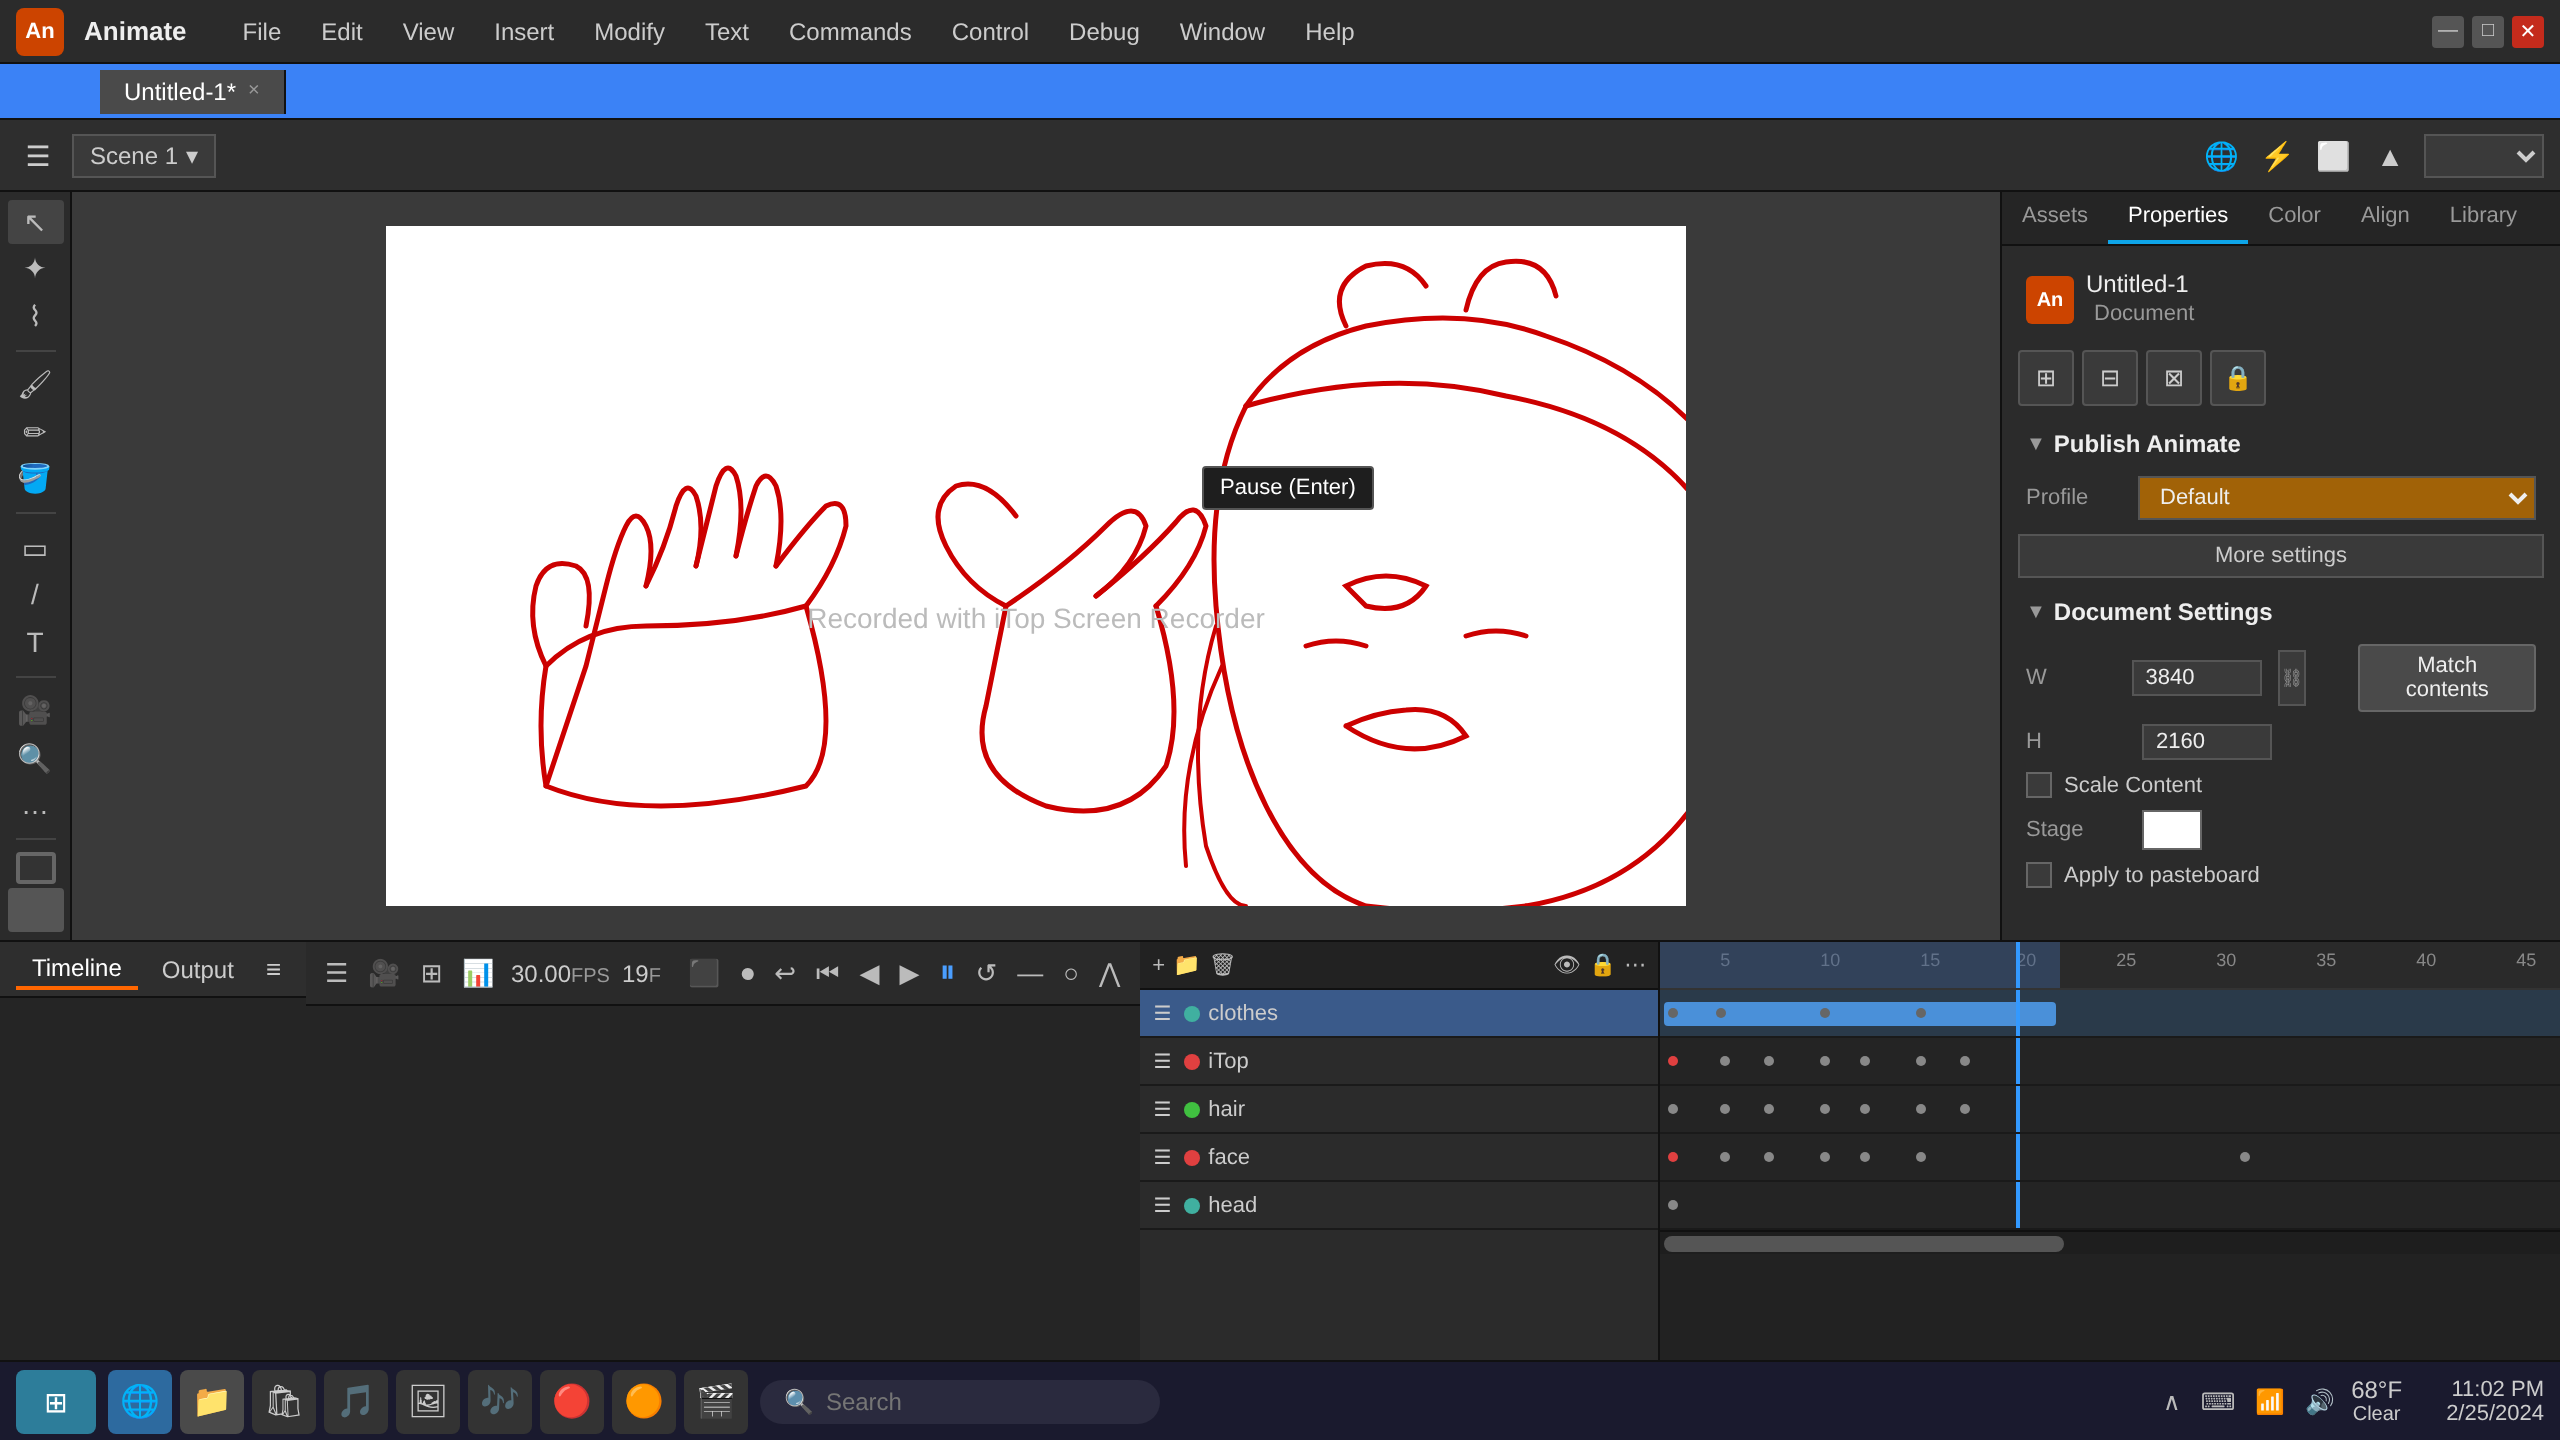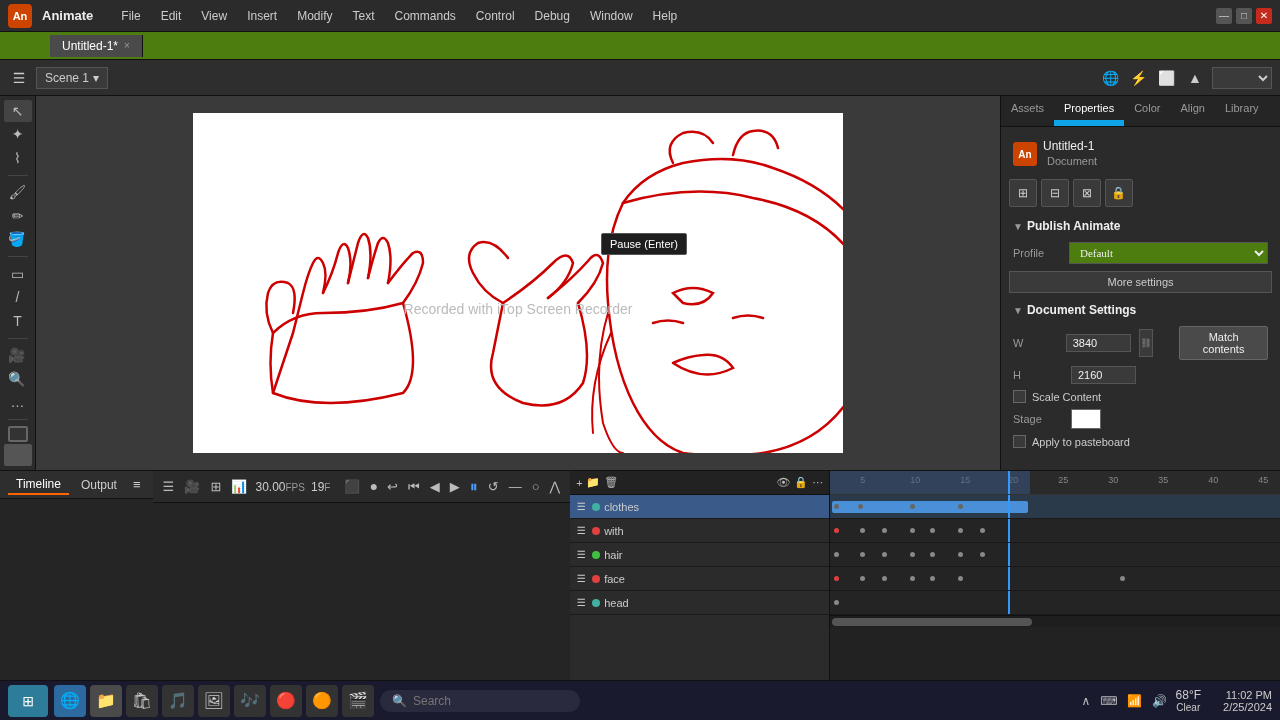--- a/index.html
+++ b/index.html
@@ -11,21 +11,21 @@
     #menu-bar .app-title { color: #eee; font-weight: bold; font-size: 13px; margin-right: 16px; }
     #menu-bar .menu-item { color: #ccc; font-size: 12px; padding: 2px 8px; cursor: pointer; }
     .spacer { flex: 1; }
     #menu-bar .win-controls { display: flex; gap: 4px; }
     #menu-bar .win-btn { width: 16px; height: 16px; border-radius: 2px; display: flex; align-items: center; justify-content: center; font-size: 10px; cursor: pointer; }
     #menu-bar .win-btn.min { background: #555; color: #ccc; }
     #menu-bar .win-btn.max { background: #555; color: #ccc; }
     #menu-bar .win-btn.close { background: #c42b1c; color: white; }
 
     
-    #tab-bar { background: #4d7c0f; display: flex; align-items: center; height: 28px; border-bottom: 1px solid #111; padding-left: 50px; }
+    #tab-bar { background: #3b82f6; display: flex; align-items: center; height: 28px; border-bottom: 1px solid #111; padding-left: 50px; }
     #tab-bar .tab { background: #3a3a3a; color: #ccc; padding: 4px 12px; font-size: 12px; border-right: 1px solid #111; display: flex; align-items: center; gap: 6px; cursor: pointer; }
     #tab-bar .tab.active { background: #4a4a4a; color: #fff; }
     #tab-bar .tab .close-x { font-size: 10px; color: #999; }
 
     
     #toolbar { background: #2e2e2e; display: flex; align-items: center; height: 36px; padding: 0 8px; gap: 6px; border-bottom: 1px solid #111; }
     #toolbar .scene-selector { background: #3a3a3a; color: #ccc; border: 1px solid #555; padding: 3px 8px; font-size: 12px; display: flex; align-items: center; gap: 4px; cursor: pointer; }
     #toolbar .tool-icon { width: 22px; height: 22px; display: flex; align-items: center; justify-content: center; color: #ccc; cursor: pointer; font-size: 14px; }
     #toolbar .zoom-selector { background: #3a3a3a; color: #ccc; border: 1px solid #555; padding: 2px 22px; font-size: 12px; width: 60px; }
 
@@ -41,21 +41,21 @@
     
     #canvas-area { flex: 1; background: #3a3a3a; position: relative; overflow: hidden; display: flex; align-items: center; justify-content: center; }
     #canvas { background: white; width: 650px; height: 340px; position: relative; overflow: hidden; text-align: center; }
     #canvas svg { position: absolute; top: 0; left: 0; width: 100%; height: 100%; }
     .watermark { position: absolute; bottom: 40%; left: 50%; transform: translateX(-50%); color: #bbb; font-size: 14px; white-space: nowrap; pointer-events: none; }
 
     
     #right-panel { width: 280px; background: #2b2b2b; border-left: 1px solid #111; display: flex; flex-direction: column; overflow-y: auto; }
     #right-panel-tabs { display: flex; background: #252525; border-bottom: 1px solid #111; }
     #right-panel-tabs .ptab { padding: 6px 10px; font-size: 11px; color: #999; cursor: pointer; }
-    #right-panel-tabs .ptab.active { color: #fff; border-bottom: 6px solid #0ea5e9; }
+    #right-panel-tabs .ptab.active { color: #fff; border-bottom: 2px solid #0ea5e9; }
 
     
     #props-content { padding: 8px; }
     .doc-tabs { display: flex; gap: 2px; margin-bottom: 8px; }
     .doc-tab { padding: 4px 10px; background: #3a3a3a; color: #bbb; font-size: 11px; cursor: pointer; border-radius: 2px; }
     .doc-tab.active { background: #555; color: #fff; }
 
     .doc-name-row { display: flex; align-items: center; gap: 6px; margin-bottom: 4px; padding: 4px; }
     .doc-name-icon { width: 24px; height: 24px; background: #cc4400; border-radius: 3px; display: flex; align-items: center; justify-content: center; color: white; font-size: 10px; font-weight: bold; }
     .doc-name-text { color: #eee; font-size: 12px; }
@@ -76,21 +76,21 @@
     .checkbox-row { display: flex; align-items: center; gap: 6px; padding: 3px 4px; }
     .cb { width: 13px; height: 13px; background: #3a3a3a; border: 1px solid #666; display: inline-block; }
     .cb-label { color: #ccc; font-size: 11px; }
 
     .stage-color { width: 30px; height: 20px; background: white; border: 1px solid #666; display: inline-block; cursor: pointer; }
 
     .more-settings-btn { background: #3a3a3a; border: 1px solid #555; color: #ccc; padding: 4px; font-size: 11px; cursor: pointer; width: 100%; text-align: center; margin: 4px 0; }
 
     .profile-row { display: flex; align-items: center; gap: 6px; padding: 3px 4px; }
     .profile-label { color: #999; font-size: 11px; width: 50px; }
-    .profile-select { background: #4d7c0f; border: 1px solid #555; color: #eee; padding: 3px 6px; font-size: 11px; flex: 1; cursor: pointer; font-family: Liberation Serif, serif; }
+    .profile-select { background: #a16207; border: 1px solid #555; color: #eee; padding: 3px 6px; font-size: 11px; flex: 1; cursor: pointer; }
 
     
     #timeline-area { height: 210px; background: #252525; border-top: 1px solid #111; display: flex; flex-direction: row; }
     #timeline-header { display: flex; align-items: center; height: 28px; background: #2e2e2e; border-bottom: 1px solid #111; padding: 0 8px; gap: 4px; }
     #timeline-header .tl-tab { color: #ccc; font-size: 12px; padding: 2px 8px; cursor: pointer; }
     #timeline-header .tl-tab.active { color: #fff; border-bottom: 2px solid #ff6600; }
     #timeline-header .tl-controls { display: flex; gap: 4px; margin-left: auto; }
     #timeline-header .tl-btn { color: #ccc; font-size: 13px; cursor: pointer; padding: 2px 4px; }
 
     #timeline-toolbar { display: flex; align-items: center; height: 32px; background: #2a2a2a; border-bottom: 1px solid #111; padding: 0 8px; gap: 6px; }
@@ -395,21 +395,21 @@
       </div>
 
       <div class="layer-row selected">
         <span class="layer-icon">☰</span>
         <span class="layer-dot teal"></span>
         <span class="layer-name">clothes</span>
       </div>
       <div class="layer-row">
         <span class="layer-icon">☰</span>
         <span class="layer-dot red"></span>
-        <span class="layer-name">with</span>
+        <span class="layer-name">iTop</span>
       </div>
       <div class="layer-row">
         <span class="layer-icon">☰</span>
         <span class="layer-dot green"></span>
         <span class="layer-name">hair</span>
       </div>
       <div class="layer-row">
         <span class="layer-icon">☰</span>
         <span class="layer-dot red"></span>
         <span class="layer-name">face</span>

